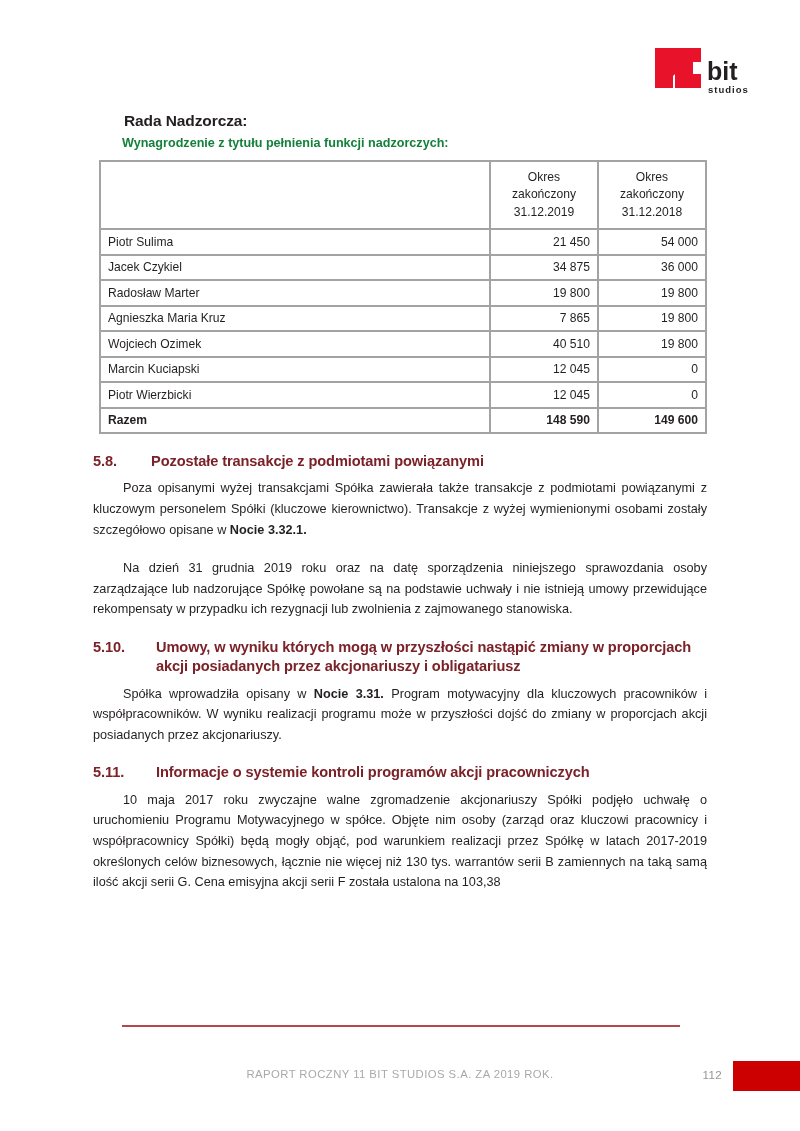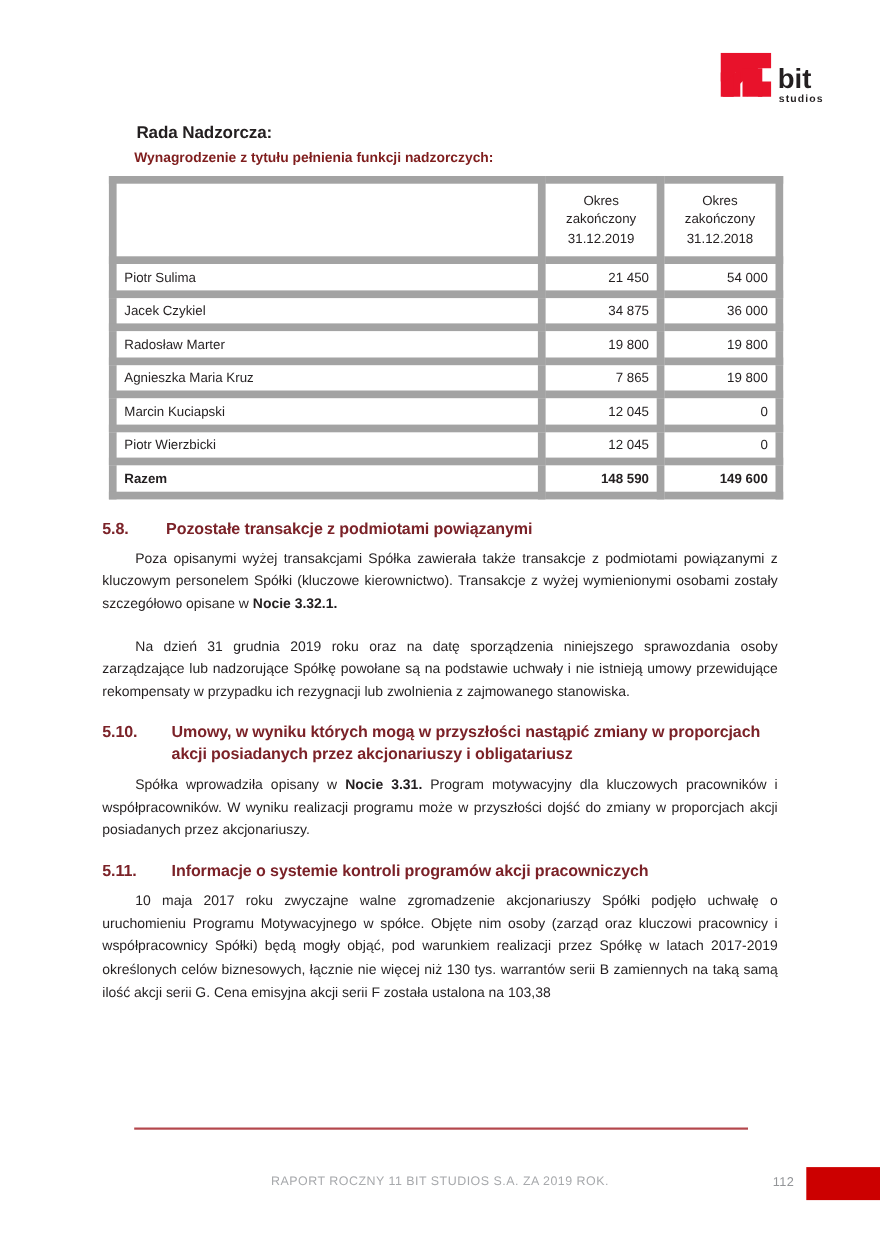--- a/index.html
+++ b/index.html
@@ -40,33 +40,33 @@
     font-size: 15.5px;
     font-weight: bold;
     letter-spacing: -0.1px;
     color: #231f20;
   }
   .h-sub {
     margin: 0 0 10px 0;
     padding-left: 122px;
     font-size: 12.6px;
     font-weight: bold;
-    color: #7f1d1d;
+    color: #15803d;
   }
 
   
   table.remu {
     border-collapse: collapse;
     margin-left: 99px;
     width: 606px;
     table-layout: fixed;
     font-size: 12.1px;
   }
   table.remu th, table.remu td {
-    border: 7px solid #a3a3a3;
+    border: 2px solid #a3a3a3;
     padding: 3px 7px;
     vertical-align: middle;
     font-weight: normal;
     color: #231f20;
   }
   table.remu thead th {
     text-align: center;
     line-height: 1.42;
     height: 60px;
   }
@@ -206,20 +206,25 @@
         <td class="name">Radosław Marter</td>
         <td class="num">19 800</td>
         <td class="num">19 800</td>
       </tr>
       <tr>
         <td class="name">Agnieszka Maria Kruz</td>
         <td class="num">7 865</td>
         <td class="num">19 800</td>
       </tr>
       <tr>
+        <td class="name">Wojciech Ozimek</td>
+        <td class="num">40 510</td>
+        <td class="num">19 800</td>
+      </tr>
+      <tr>
         <td class="name">Marcin Kuciapski</td>
         <td class="num">12 045</td>
         <td class="num">0</td>
       </tr>
       <tr>
         <td class="name">Piotr Wierzbicki</td>
         <td class="num">12 045</td>
         <td class="num">0</td>
       </tr>
       <tr class="total">

